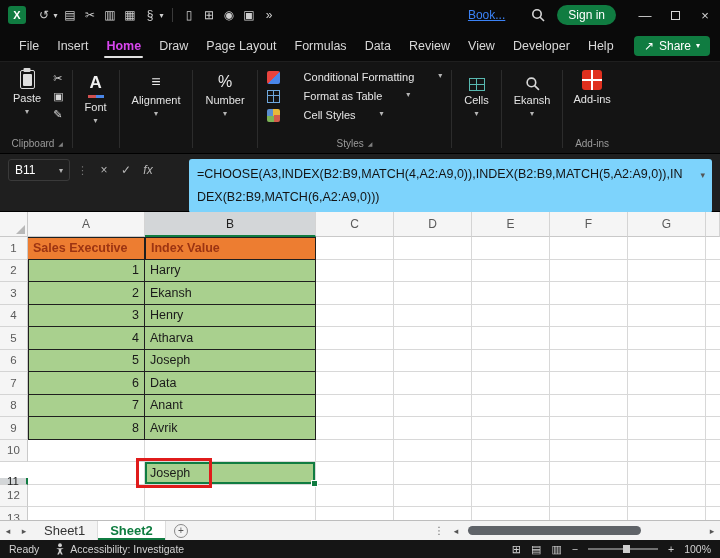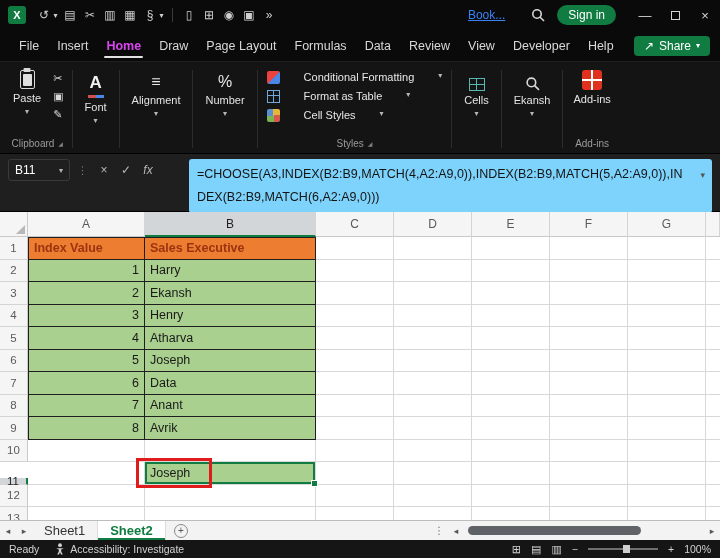--- a/index.html
+++ b/index.html
@@ -363,22 +363,22 @@
     <div class="ch">A</div>
     <div class="ch sel">B</div>
     <div class="ch">C</div>
     <div class="ch">D</div>
     <div class="ch">E</div>
     <div class="ch">F</div>
     <div class="ch">G</div>
     <div class="ch"></div>
 
     <div class="rh">1</div>
+    <div class="c or rtop">Sales Executive</div>
     <div class="c or ledge rtop">Index Value</div>
-    <div class="c or rtop">Sales Executive</div>
     <div class="c"></div>
       <div class="c"></div>
       <div class="c"></div>
       <div class="c"></div>
       <div class="c"></div>
       <div class="fc"></div>
 
     <div class="rh">2</div>
     <div class="c gr ledge num">1</div>
     <div class="c gr">Harry</div>

